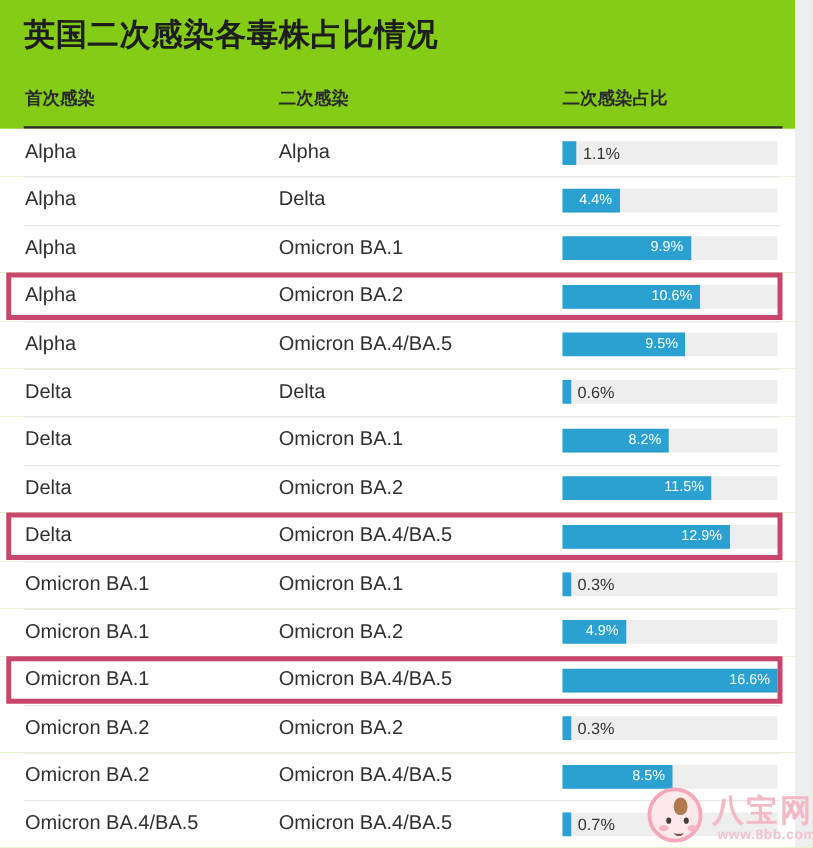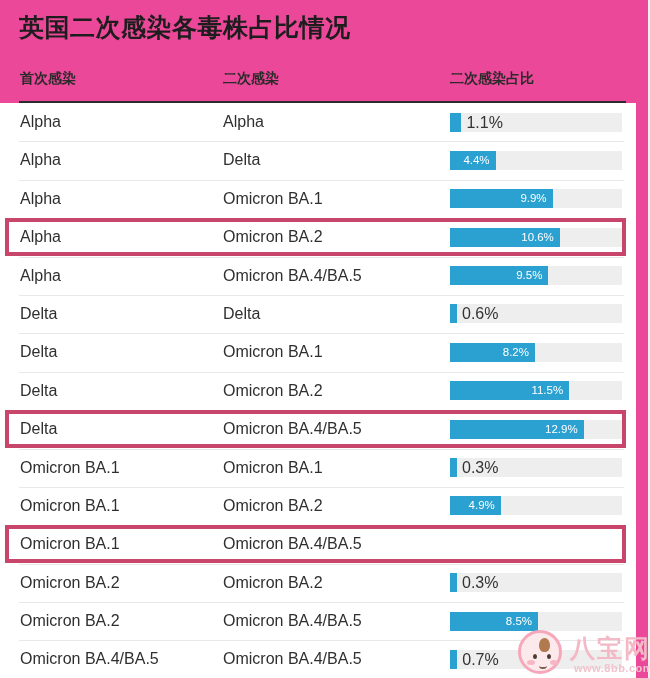--- a/index.html
+++ b/index.html
@@ -29,22 +29,21 @@
     width: 14px;
     height: 678px;
     background: #eceef0;
   }
   #content {
     position: absolute;
     left: 0;
     top: 0;
     width: 636px;
     height: 678px;
-    background: #ec4899;
-    padding-left: 12px;
+    background: #84cc16;
   }
   #title {
     position: absolute;
     left: 19px;
     top: 11px;
     font-size: 25px;
     font-weight: bold;
     color: #1d1d1d;
     letter-spacing: 0.5px;
     white-space: nowrap;
@@ -131,21 +130,21 @@
     line-height: 19px;
     font-size: 11.5px;
     color: #ffffff;
     white-space: nowrap;
   }
   .bar-label-out {
     position: absolute;
     top: 0;
     height: 19px;
     line-height: 19px;
-    font-size: 16px;
+    font-size: 13px;
     color: #333333;
     white-space: nowrap;
   }
   
   .highlight-box {
     position: absolute;
     left: 5px;
     width: 621px;
     height: 38px;
     border: 4px solid #c8456b;
@@ -347,20 +346,24 @@
           <div class="cell cell-secondary">Omicron BA.2</div>
           <div class="bar-wrap">
             <div class="bar-fill" style="width: 50.7711px; background: rgb(43, 161, 209);"></div>
             <div class="bar-label-in" style="right: 127.229px;">4.9%</div>
           </div>
         </div>
         <div class="row">
           <div class="row-sep"></div>
           <div class="cell cell-primary">Omicron BA.1</div>
           <div class="cell cell-secondary">Omicron BA.4/BA.5</div>
+          <div class="bar-wrap">
+            <div class="bar-fill" style="width: 172px; background: rgb(43, 161, 209);"></div>
+            <div class="bar-label-in" style="right: 6px;">16.6%</div>
+          </div>
         </div>
         <div class="row">
           <div class="row-sep"></div>
           <div class="cell cell-primary">Omicron BA.2</div>
           <div class="cell cell-secondary">Omicron BA.2</div>
           <div class="bar-wrap">
             <div class="bar-fill" style="width: 7px; background: rgb(43, 161, 209);"></div>
             <div class="bar-label-out" style="left: 12px;">0.3%</div>
           </div>
         </div>

